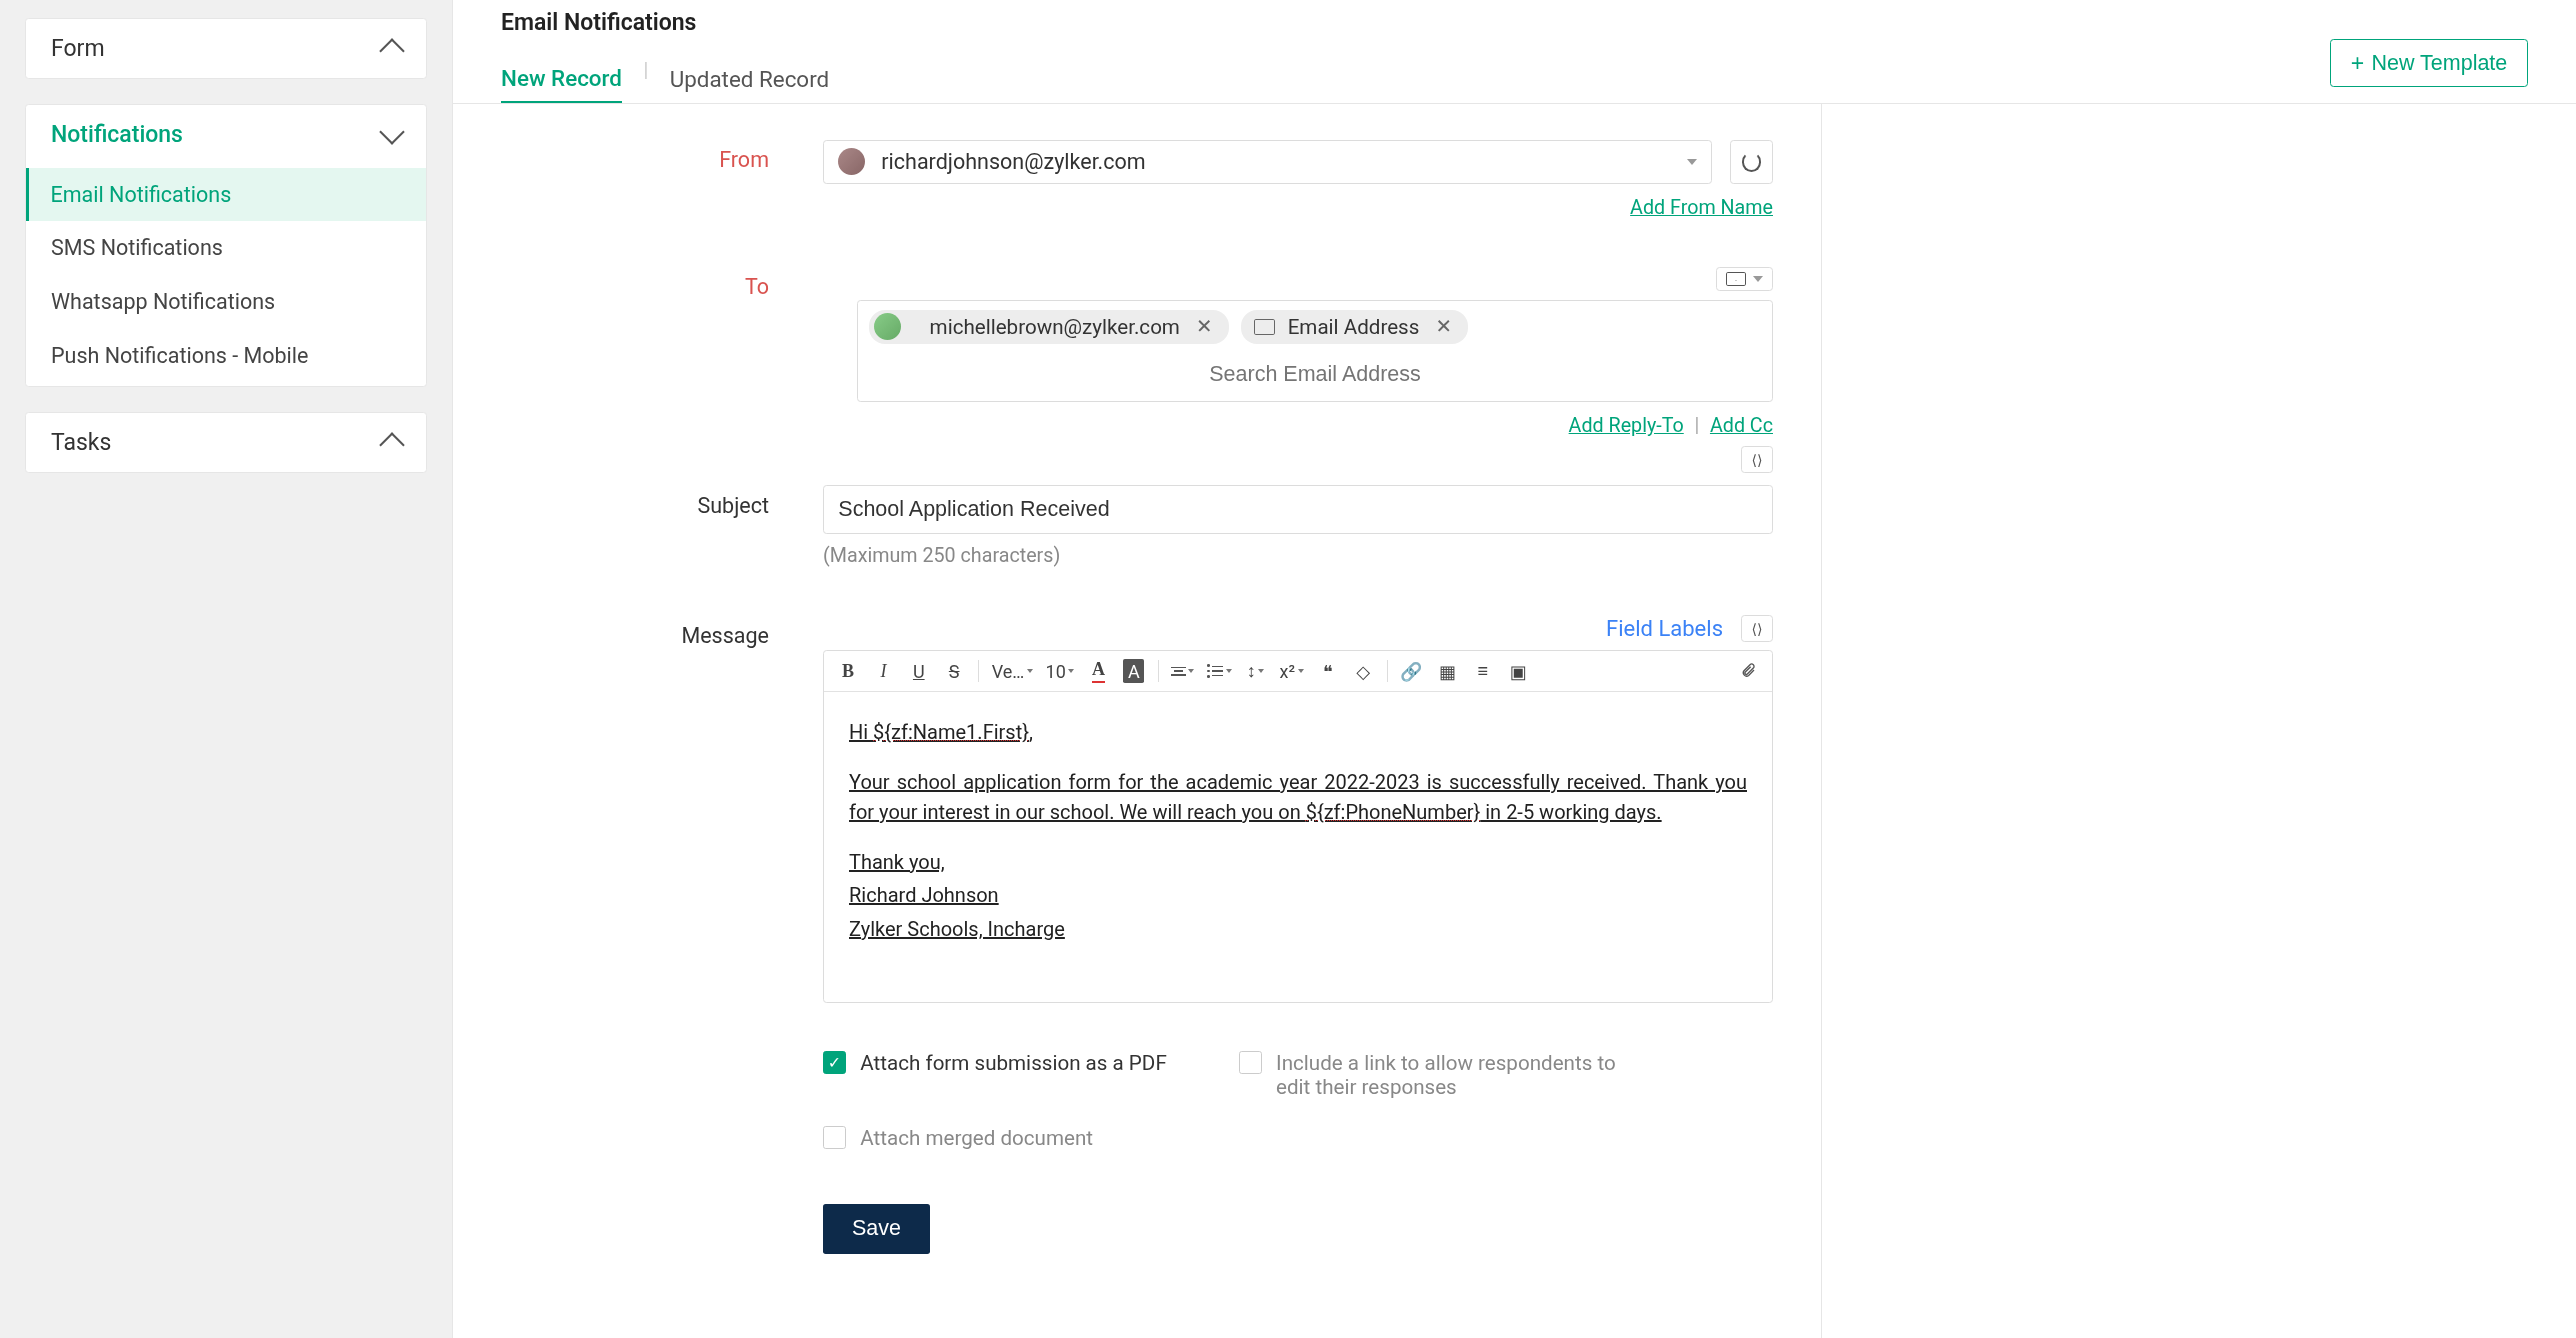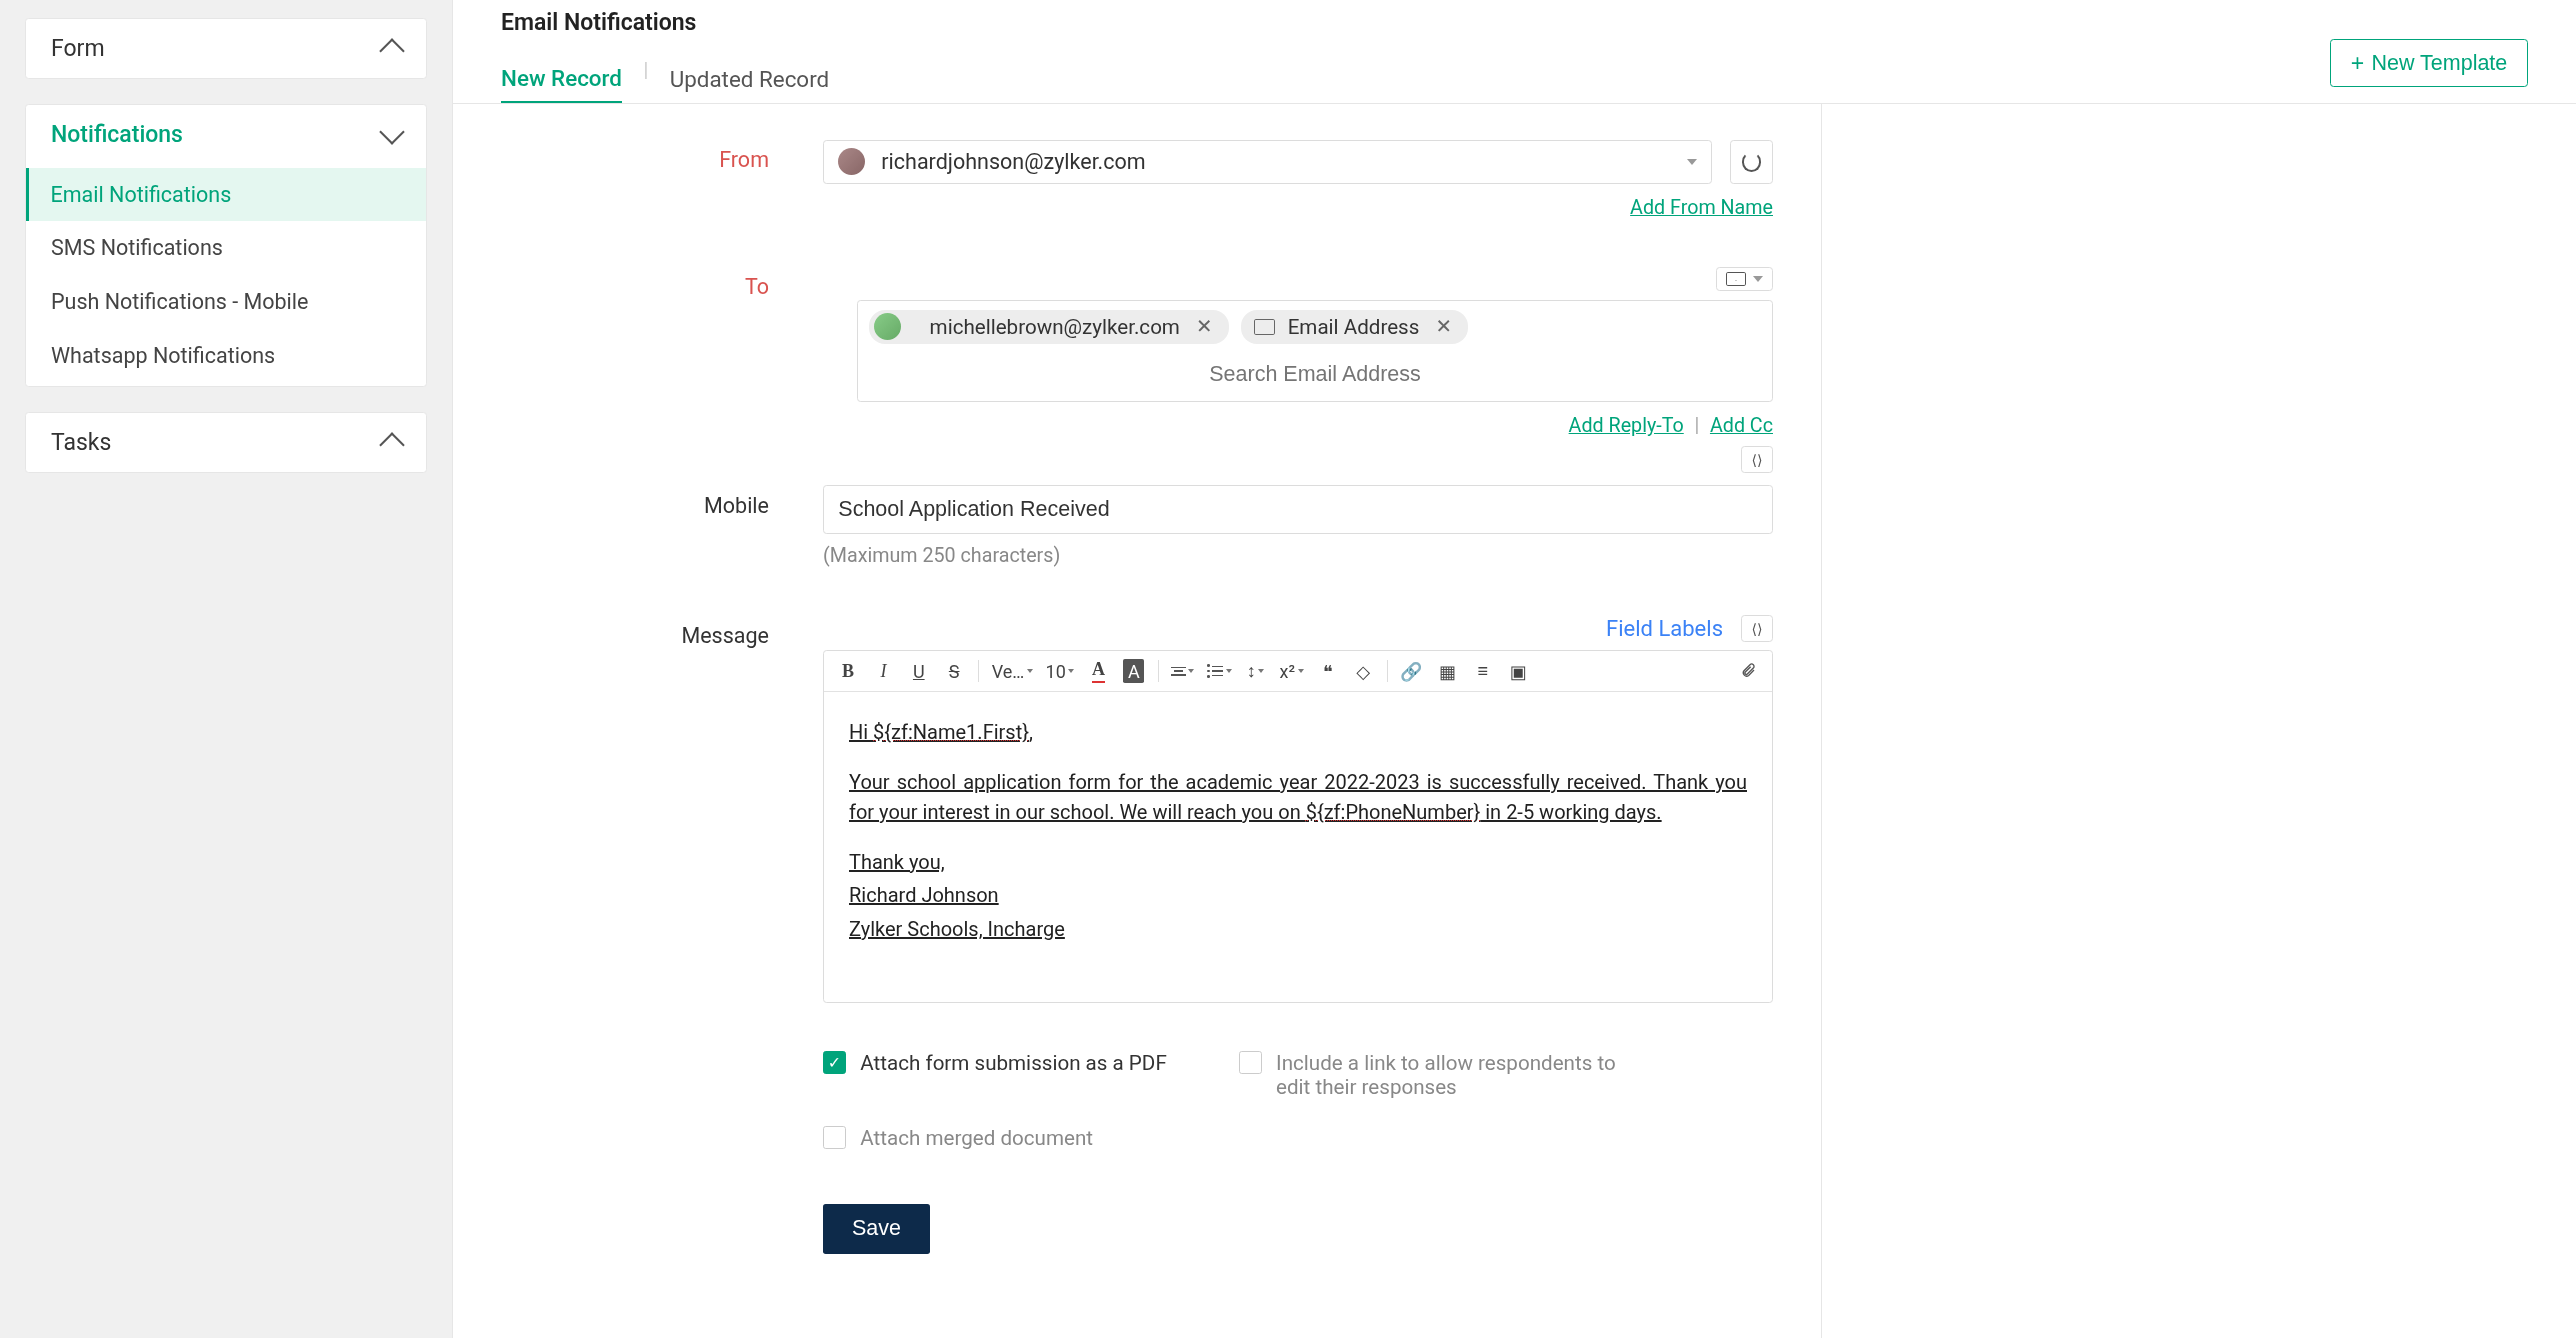--- a/index.html
+++ b/index.html
@@ -383,22 +383,22 @@
     </div>
 
     <div class="sb-panel notif">
       <div class="sb-header">
         <span>Notifications</span>
         <span class="chevron-down"></span>
       </div>
       <div class="sb-items">
         <div class="sb-item active">Email Notifications</div>
         <div class="sb-item">SMS Notifications</div>
+        <div class="sb-item">Whatsapp Notifications</div>
         <div class="sb-item">Push Notifications - Mobile</div>
-        <div class="sb-item">Whatsapp Notifications</div>
       </div>
     </div>
 
     <div class="sb-panel">
       <div class="sb-header">
         <span>Tasks</span>
         <span class="chevron-up"></span>
       </div>
     </div>
   </aside>
@@ -467,21 +467,21 @@
             </div>
             <div class="helper-row">
               <span class="link">Add Reply-To</span>
               <span class="sep">|</span>
               <span class="link">Add Cc</span>
             </div>
           </div>
         </div>
 
         <div class="form-row subject-row">
-          <div class="label-col">Mobile</div>
+          <div class="label-col">Subject</div>
           <div class="ctl-col">
             <div class="merge-btn">⟨⟩</div>
             <input class="subject-input" value="School Application Received" style="">
             <div class="max-chars">(Maximum 250 characters)</div>
           </div>
         </div>
 
         <div class="form-row msg-row">
           <div class="label-col">Message</div>
           <div class="ctl-col">

